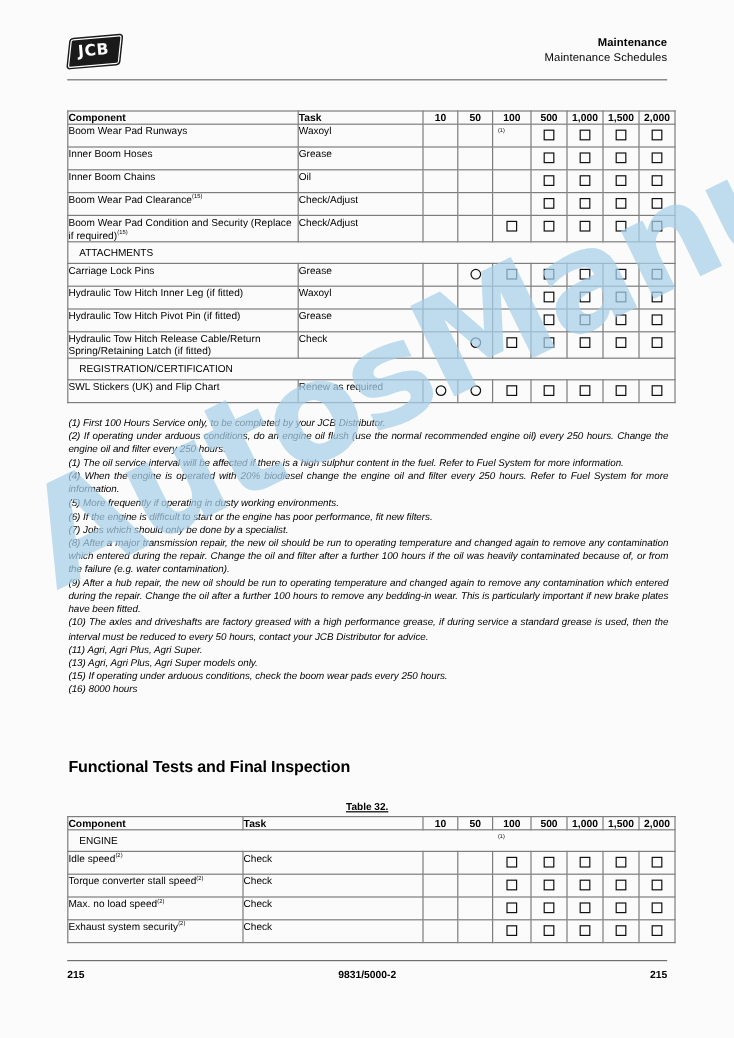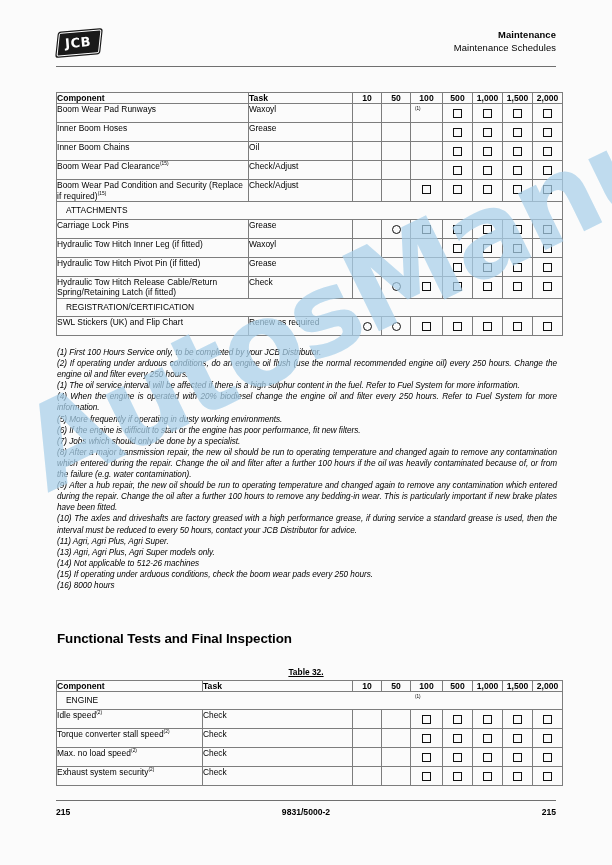--- a/index.html
+++ b/index.html
@@ -435,21 +435,20 @@
       <div class="footnote">(1) The oil service interval will be affected if there is a high sulphur content in the fuel. Refer to Fuel System for more information.</div>
       <div class="footnote">(4) When the engine is operated with 20% biodiesel change the engine oil and filter every 250 hours. Refer to Fuel System for more information.</div>
       <div class="footnote">(5) More frequently if operating in dusty working environments.</div>
       <div class="footnote">(6) If the engine is difficult to start or the engine has poor performance, fit new filters.</div>
       <div class="footnote">(7) Jobs which should only be done by a specialist.</div>
       <div class="footnote">(8) After a major transmission repair, the new oil should be run to operating temperature and changed again to remove any contamination which entered during the repair. Change the oil and filter after a further 100 hours if the oil was heavily contaminated because of, or from the failure (e.g. water contamination).</div>
       <div class="footnote">(9) After a hub repair, the new oil should be run to operating temperature and changed again to remove any contamination which entered during the repair. Change the oil after a further 100 hours to remove any bedding-in wear. This is particularly important if new brake plates have been fitted.</div>
       <div class="footnote">(10) The axles and driveshafts are factory greased with a high performance grease, if during service a standard grease is used, then the interval must be reduced to every 50 hours, contact your JCB Distributor for advice.</div>
       <div class="footnote">(11) Agri, Agri Plus, Agri Super.</div>
       <div class="footnote">(13) Agri, Agri Plus, Agri Super models only.</div>
-      <div class="footnote">(14) Not applicable to 512-26 machines</div>
       <div class="footnote">(15) If operating under arduous conditions, check the boom wear pads every 250 hours.</div>
       <div class="footnote">(16) 8000 hours</div>
     </div>
 
   <div class="section-heading">Functional Tests and Final Inspection</div>
   <div class="table-caption">Table 32.</div>
 
   <table class="sched-table" id="table-2">
     <colgroup>
       <col style="width:146px">

